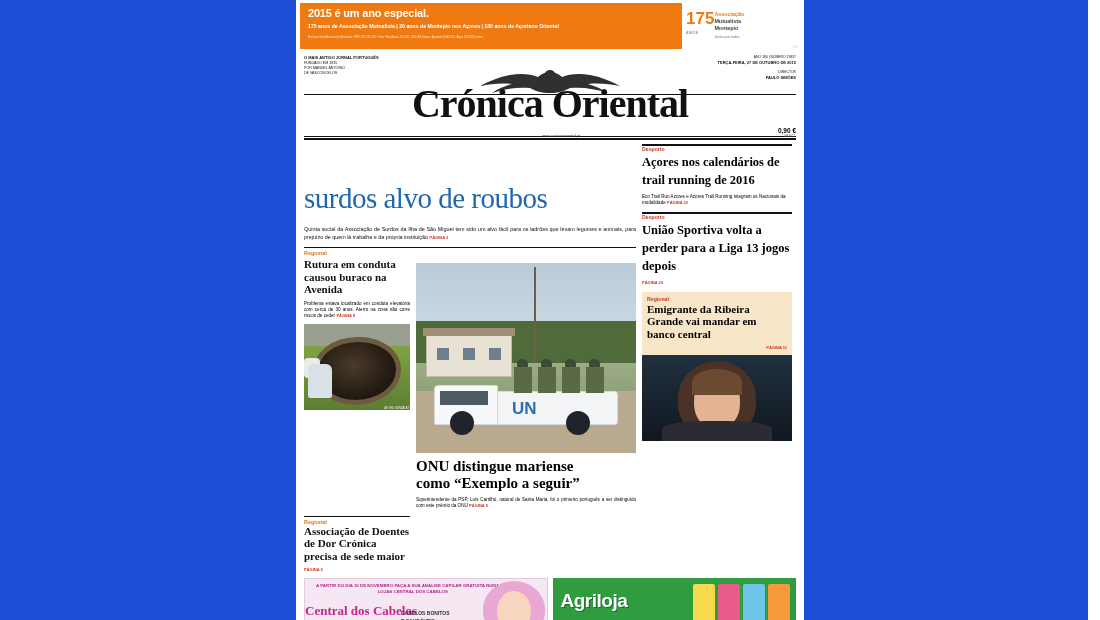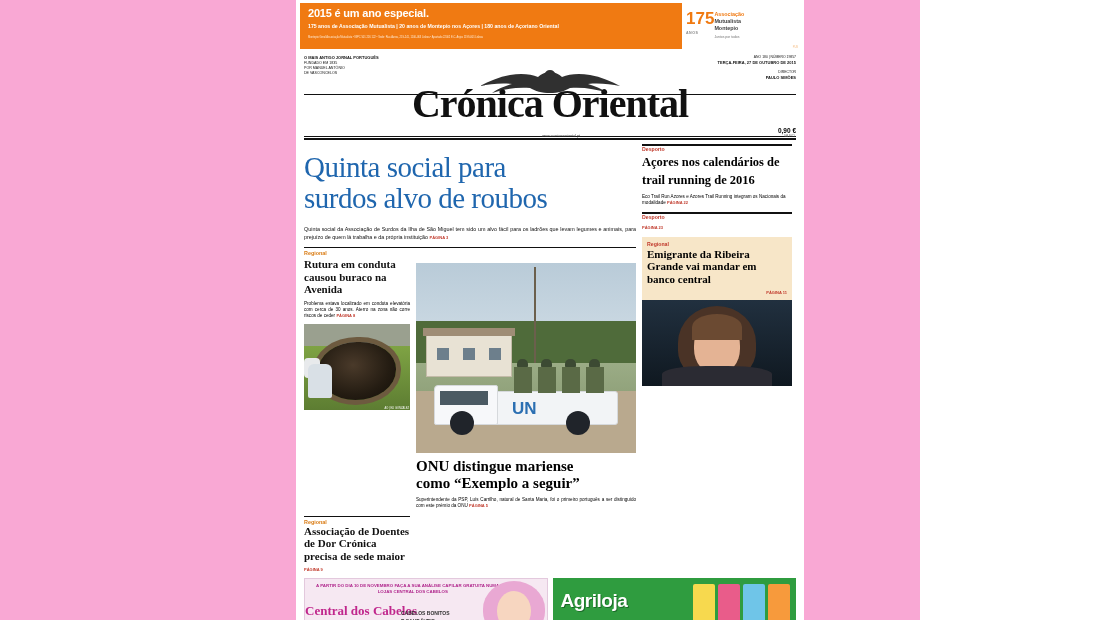--- a/index.html
+++ b/index.html
@@ -5,22 +5,22 @@
   * { box-sizing: border-box; }
   html, body {
     margin: 0; padding: 0;
     width: 1100px; height: 620px;
     background: #ffffff;
     font-family: "Liberation Sans", sans-serif;
     overflow: hidden;
   }
   #page {
     position: relative;
-    width: 920px; height: 620px;
-    background: #f9a8d4;
+    width: 1088px; height: 620px;
+    background: #1d4ed8;
   }
   
   .paper {
     position: absolute;
     left: 296px; top: 0px;
     width: 508px; height: 620px;
     background: #ffffff;
     overflow: hidden;
   }
 
@@ -454,21 +454,21 @@
       </div>
     </div>
 
     <div class="rule-thin"></div>
     <div class="rule-thick"></div>
 
     <div class="content">
 
       <div class="col-main">
         <h1 class="lead-title">
-          <span>Quinta social para</span><br>
+          <br>
           <span>surdos alvo de roubos</span>
         </h1>
         <div class="lead-sub">
           <span>Quinta social da Associação de Surdos da Ilha de São Miguel tem sido um alvo fácil para os ladrões que levam legumes e animais, para prejuízo de quem lá trabalha e da própria instituição</span>
           <span class="pg">PÁGINA 3</span>
         </div>
 
         <div class="hrule"></div>
         <div class="kicker orange">Regional</div>
 
@@ -556,20 +556,21 @@
           <div class="r-title">Açores nos calendários de trail running de 2016</div>
           <div class="r-body">
             <span>Eco Trail Run Azores e Azores Trail Running integram os Nacionais da modalidade</span>
             <span class="pg">PÁGINA 22</span>
           </div>
         </div>
 
         <div class="hrule thick"></div>
         <div>
           <div class="r-kicker">Desporto</div>
+          <div class="r-title">União Sportiva volta a perder para a Liga 13 jogos depois</div>
           <div class="r-body">
             <span class="pg">PÁGINA 23</span>
           </div>
         </div>
 
         <div class="r-box">
           <div class="r-kicker">Regional</div>
           <div class="r-title" style="font-size:11px; line-height:12.5px;">Emigrante da Ribeira Grande vai mandar em banco central</div>
           <div class="r-body" style="text-align:right;">
             <span class="pg">PÁGINA 11</span>

